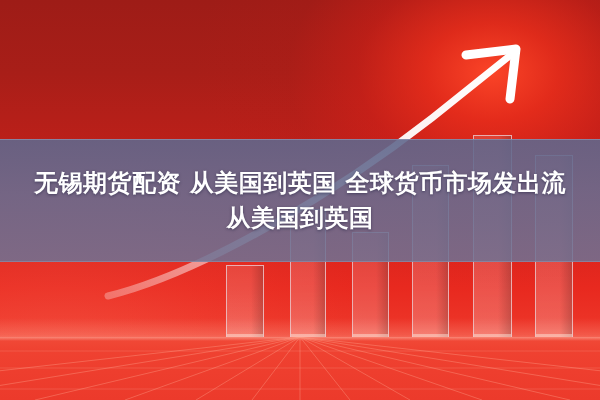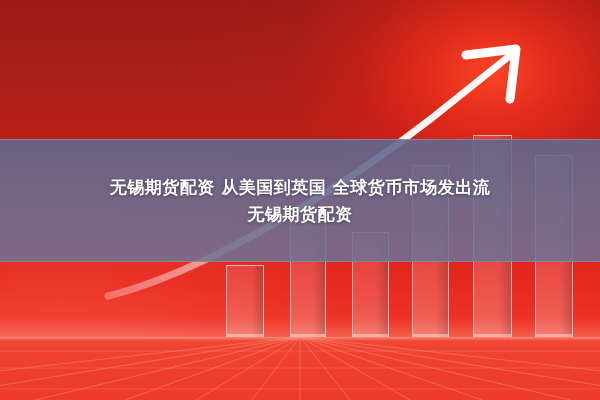--- a/index.html
+++ b/index.html
@@ -84,21 +84,21 @@
   #arrow{position:absolute;left:0;top:0;width:600px;height:400px;}
 
   
   #headline{
     position:absolute;left:0;top:139px;width:600px;height:123px;
     display:flex;flex-direction:column;align-items:center;justify-content:center;
     gap:6px;
   }
   .hl-line{
     color:#ffffff;
-    font-size:17px;
+    font-size:24px;
     font-weight:bold;
     letter-spacing:0.5px;
     line-height:1.18;
     white-space:nowrap;
     text-shadow:0 1px 3px rgba(30,30,60,0.55);
   }
 </style>
 </head>
 <body>
 
@@ -182,16 +182,16 @@
     <path d="M 466,55 L 516,49 L 510,99" fill="none" stroke="#ffffff" stroke-width="9" stroke-linecap="round" stroke-linejoin="round"></path>
   </svg>
 
   <div id="band">
     <span class="edge-top"></span>
     <span class="edge-bot"></span>
   </div>
 
   <div id="headline">
     <div class="hl-line">无锡期货配资 从美国到英国 全球货币市场发出流</div>
-    <div class="hl-line">无锡期货配资</div>
+    <div class="hl-line">从美国到英国</div>
   </div>
 
 </div>
 
 </body></html>

